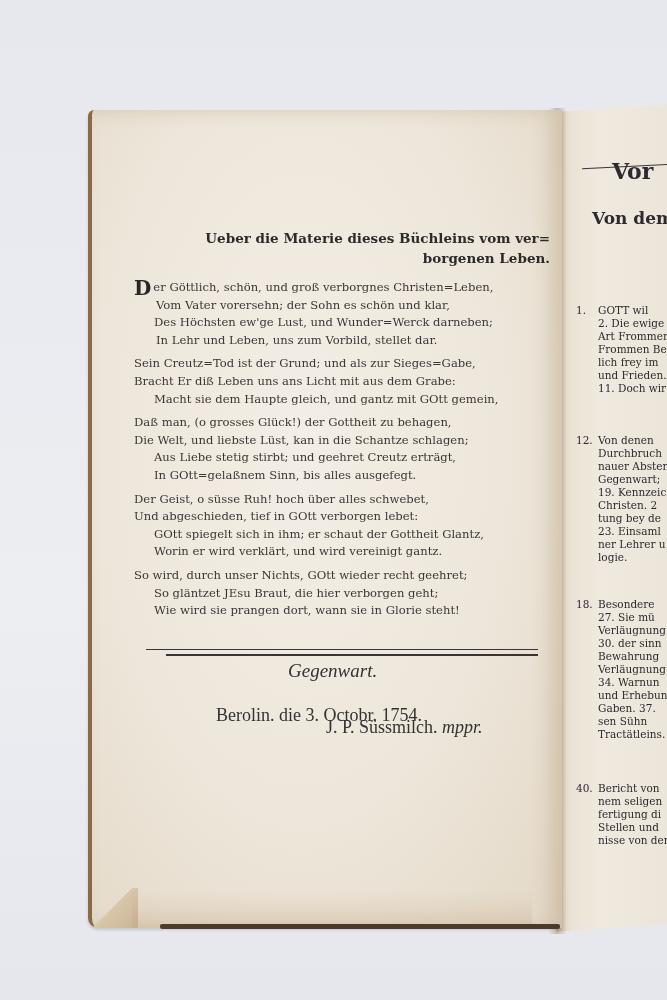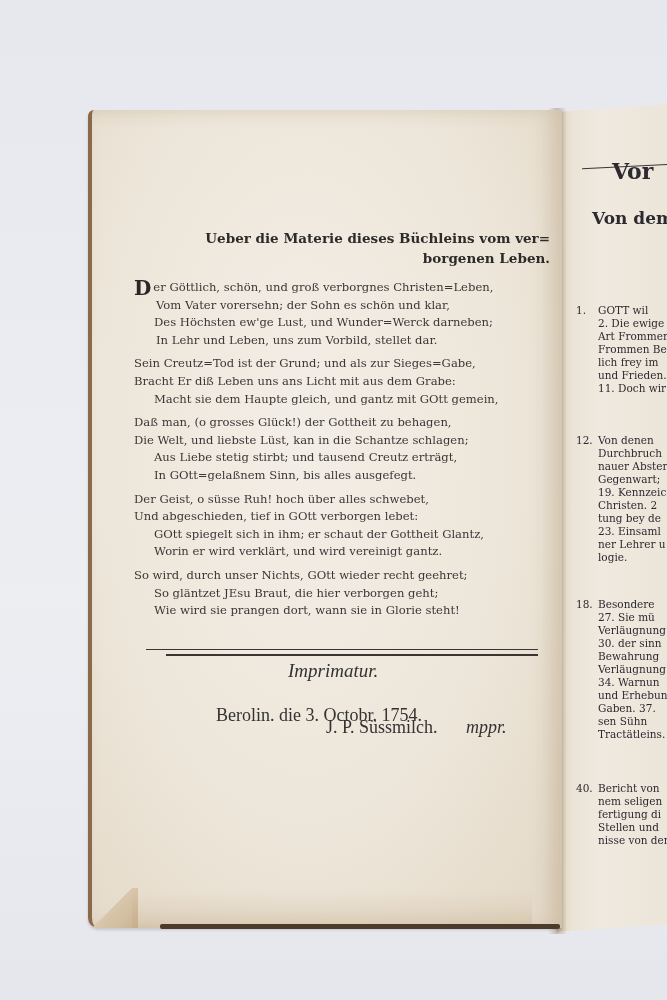--- a/index.html
+++ b/index.html
@@ -61,21 +61,21 @@
     font-style:italic; font-size:19px; color:#333;
   }
   .place-date {
     position:absolute; left:216px; top:705px; font-family:"Liberation Serif", serif;
     font-size:18px; color:#333;
   }
   .signature {
     position:absolute; left:326px; top:717px; font-family:"Liberation Serif", serif;
     font-size:18px; color:#333;
   }
-  .signature .mppr { font-style:italic;margin-left:24px; }
+  .signature .mppr { font-style:italic; }
   .right-content {
     position:absolute; left:572px; top:150px; width:95px; overflow:hidden; height:780px;
     color:#2c2a30;
   }
   .right-rule { position:absolute; left:10px; top:16px; width:90px; height:1px; background:#3a3434; transform:rotate(-3deg); }
   .right-title {
     position:absolute; left:40px; top:8px; font-weight:bold; font-size:22px; white-space:nowrap;
   }
   .right-subtitle {
     position:absolute; left:20px; top:58px; font-weight:bold; font-size:17px; white-space:nowrap;
@@ -110,40 +110,40 @@
       <div class="line" style="padding-left:22px">In Lehr und Leben, uns zum Vorbild, stellet dar.</div>
     </div>
     <div class="stanza">
       <div class="line">Sein Creutz=Tod ist der Grund; und als zur Sieges=Gabe,</div>
       <div class="line">Bracht Er diß Leben uns ans Licht mit aus dem Grabe:</div>
       <div class="line indent">Macht sie dem Haupte gleich, und gantz mit GOtt gemein,</div>
     </div>
     <div class="stanza">
       <div class="line">Daß man, (o grosses Glück!) der Gottheit zu behagen,</div>
       <div class="line">Die Welt, und liebste Lüst, kan in die Schantze schlagen;</div>
-      <div class="line indent">Aus Liebe stetig stirbt; und tausend Creutz erträgt,</div>
+      <div class="line indent">Aus Liebe stetig stirbt; und geehret Creutz erträgt,</div>
       <div class="line indent">In GOtt=gelaßnem Sinn, bis alles ausgefegt.</div>
     </div>
     <div class="stanza">
       <div class="line">Der Geist, o süsse Ruh! hoch über alles schwebet,</div>
       <div class="line">Und abgeschieden, tief in GOtt verborgen lebet:</div>
       <div class="line indent">GOtt spiegelt sich in ihm; er schaut der Gottheit Glantz,</div>
       <div class="line indent">Worin er wird verklärt, und wird vereinigt gantz.</div>
     </div>
     <div class="stanza">
       <div class="line">So wird, durch unser Nichts, GOtt wieder recht geehret;</div>
       <div class="line indent">So gläntzet JEsu Braut, die hier verborgen geht;</div>
       <div class="line indent">Wie wird sie prangen dort, wann sie in Glorie steht!</div>
     </div>
   </div>
 
   <div class="rule1"></div>
   <div class="rule2"></div>
 
-  <div class="imprimatur">Imprimatur.</div>
+  <div class="imprimatur">Gegenwart.</div>
   <div class="place-date">Berolin. die 3. Octobr. 1754.</div>
   <div class="signature">
     <span>J. P. Süssmilch.</span>
     <span class="mppr">mppr.</span>
   </div>
 
   <div class="right-content">
     <div class="right-rule"></div>
     <div class="right-title">Vor</div>
     <div class="right-subtitle">Von dem</div>

